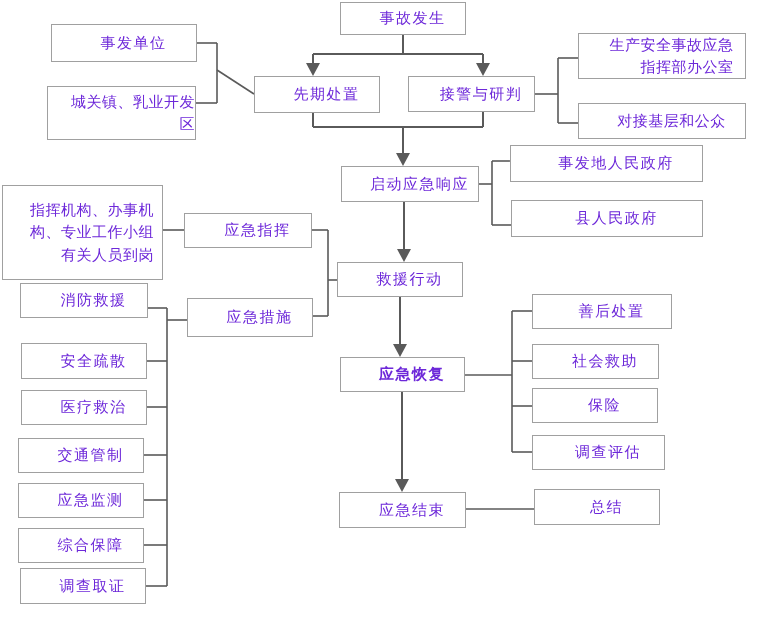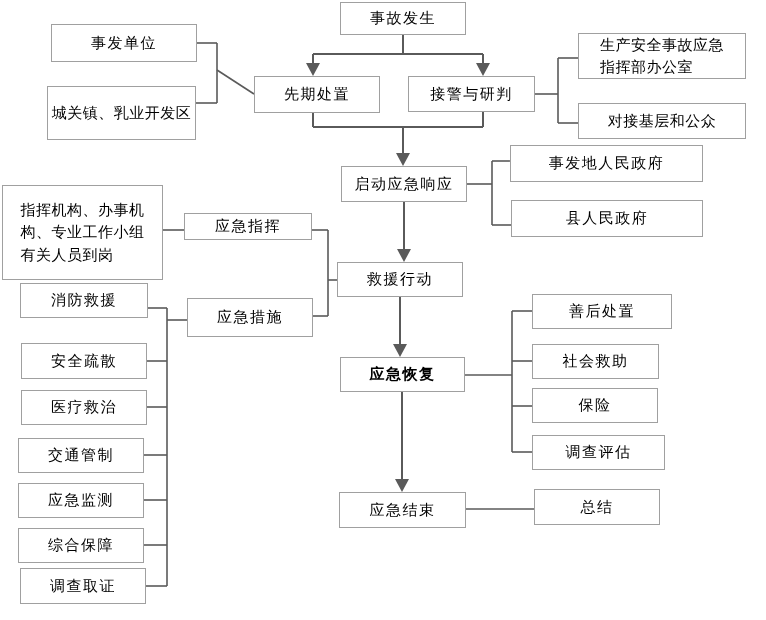--- a/index.html
+++ b/index.html
@@ -9,29 +9,30 @@
     background:#ffffff;
     font-family:"DejaVu Serif","Liberation Serif",serif;
     overflow:hidden;
   }
   #wires{position:absolute;left:0;top:0;width:766px;height:620px;}
   .node{
     position:absolute;
     box-sizing:border-box;
     border:1px solid #a0a0a0;
     background:#ffffff;
-    color:#000000;
+    color:#6d28d9;
     display:flex;
     align-items:center;
     justify-content:center;
-    text-align:left;
+    text-align:right;
     font-size:15px;
     letter-spacing:1.5px;
     line-height:1.5;
     white-space:pre-line;
+    padding-left:19px;
   }
   .node.small-space{letter-spacing:0.5px;}
 </style>
 </head>
 <body>
 
 <div id="canvas">
 
   <svg id="wires" width="766" height="620" viewBox="0 0 766 620" fill="none" xmlns="http://www.w3.org/2000/svg">
 
@@ -111,31 +112,31 @@
 
   <div class="node" style="left:254px;top:76px;width:126px;height:37px;">先期处置</div>
 
   <div class="node" style="left:408px;top:76px;width:127px;height:36px;">接警与研判</div>
 
   <div class="node small-space" style="left:578px;top:33px;width:168px;height:46px;">生产安全事故应急
 指挥部办公室</div>
 
   <div class="node small-space" style="left:578px;top:103px;width:168px;height:36px;">对接基层和公众</div>
 
-  <div class="node" style="left:341px;top:166px;width:126px;height:36px;">启动应急响应</div>
+  <div class="node" style="left:341px;top:166px;width:138px;height:36px;">启动应急响应</div>
 
   <div class="node" style="left:510px;top:145px;width:193px;height:37px;">事发地人民政府</div>
 
   <div class="node" style="left:511px;top:200px;width:192px;height:37px;">县人民政府</div>
 
   <div class="node small-space" style="left:2px;top:185px;width:161px;height:95px;">指挥机构、办事机
 构、专业工作小组
 有关人员到岗</div>
 
-  <div class="node" style="left:184px;top:213px;width:128px;height:27px;">应急指挥</div>
+  <div class="node" style="left:184px;top:213px;width:128px;height:35px;">应急指挥</div>
 
   <div class="node" style="left:187px;top:298px;width:126px;height:39px;">应急措施</div>
 
   <div class="node" style="left:337px;top:262px;width:126px;height:35px;">救援行动</div>
 
   <div class="node" style="left:20px;top:283px;width:128px;height:35px;">消防救援</div>
 
   <div class="node" style="left:21px;top:390px;width:126px;height:35px;">医疗救治</div>
 
   <div class="node" style="left:21px;top:343px;width:126px;height:36px;">安全疏散</div>

